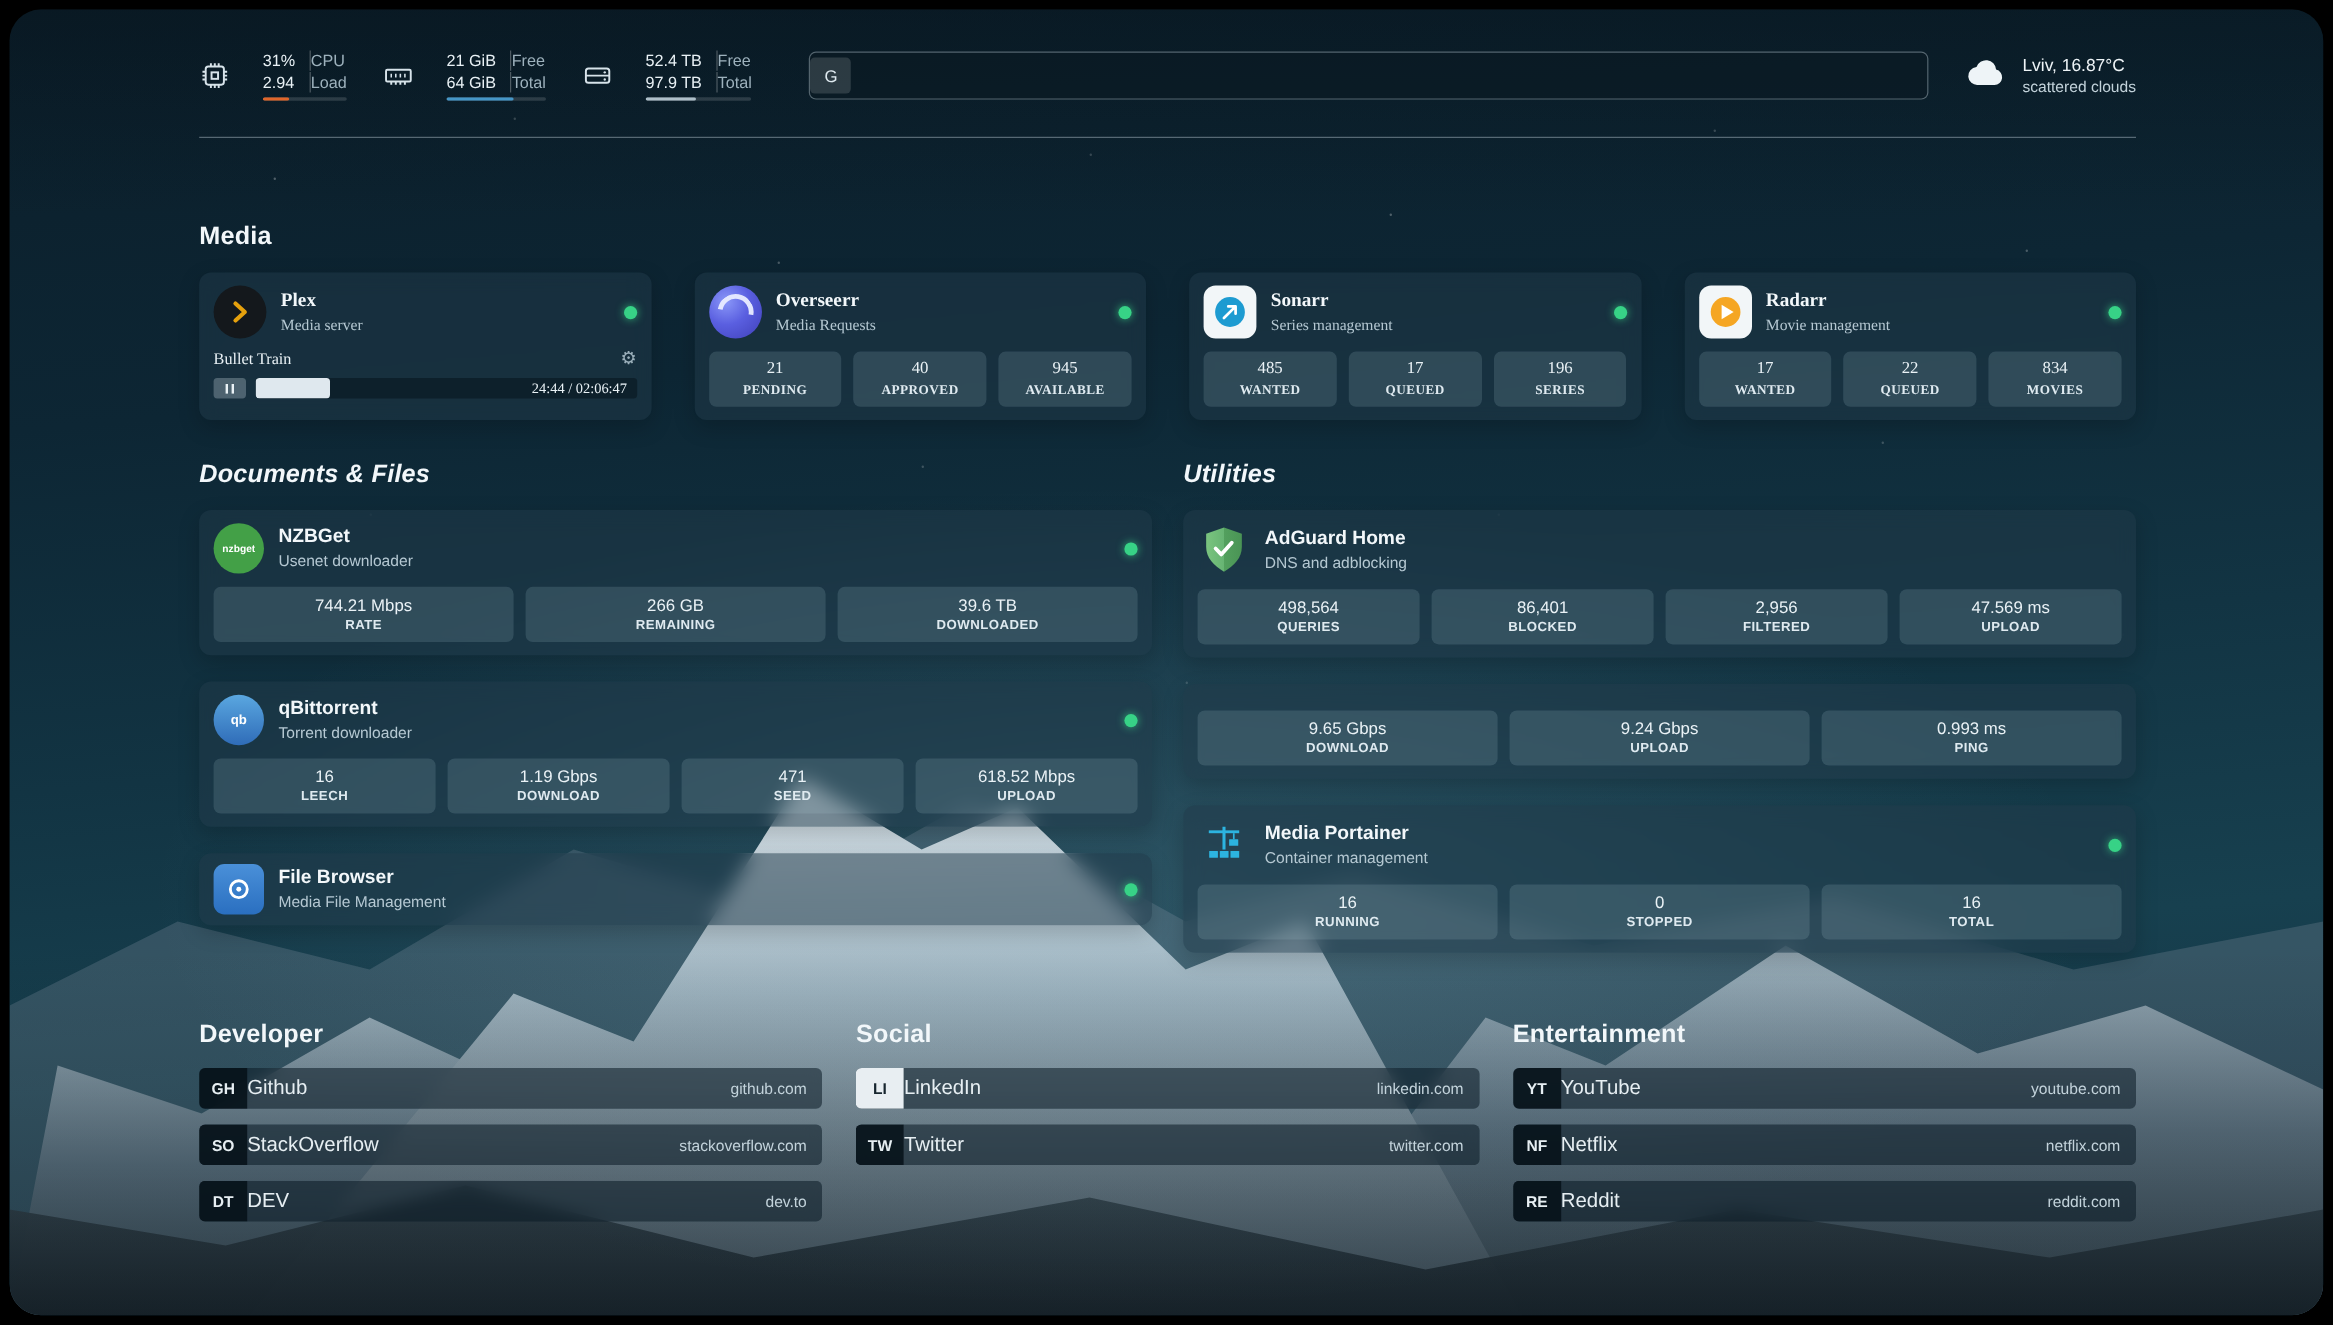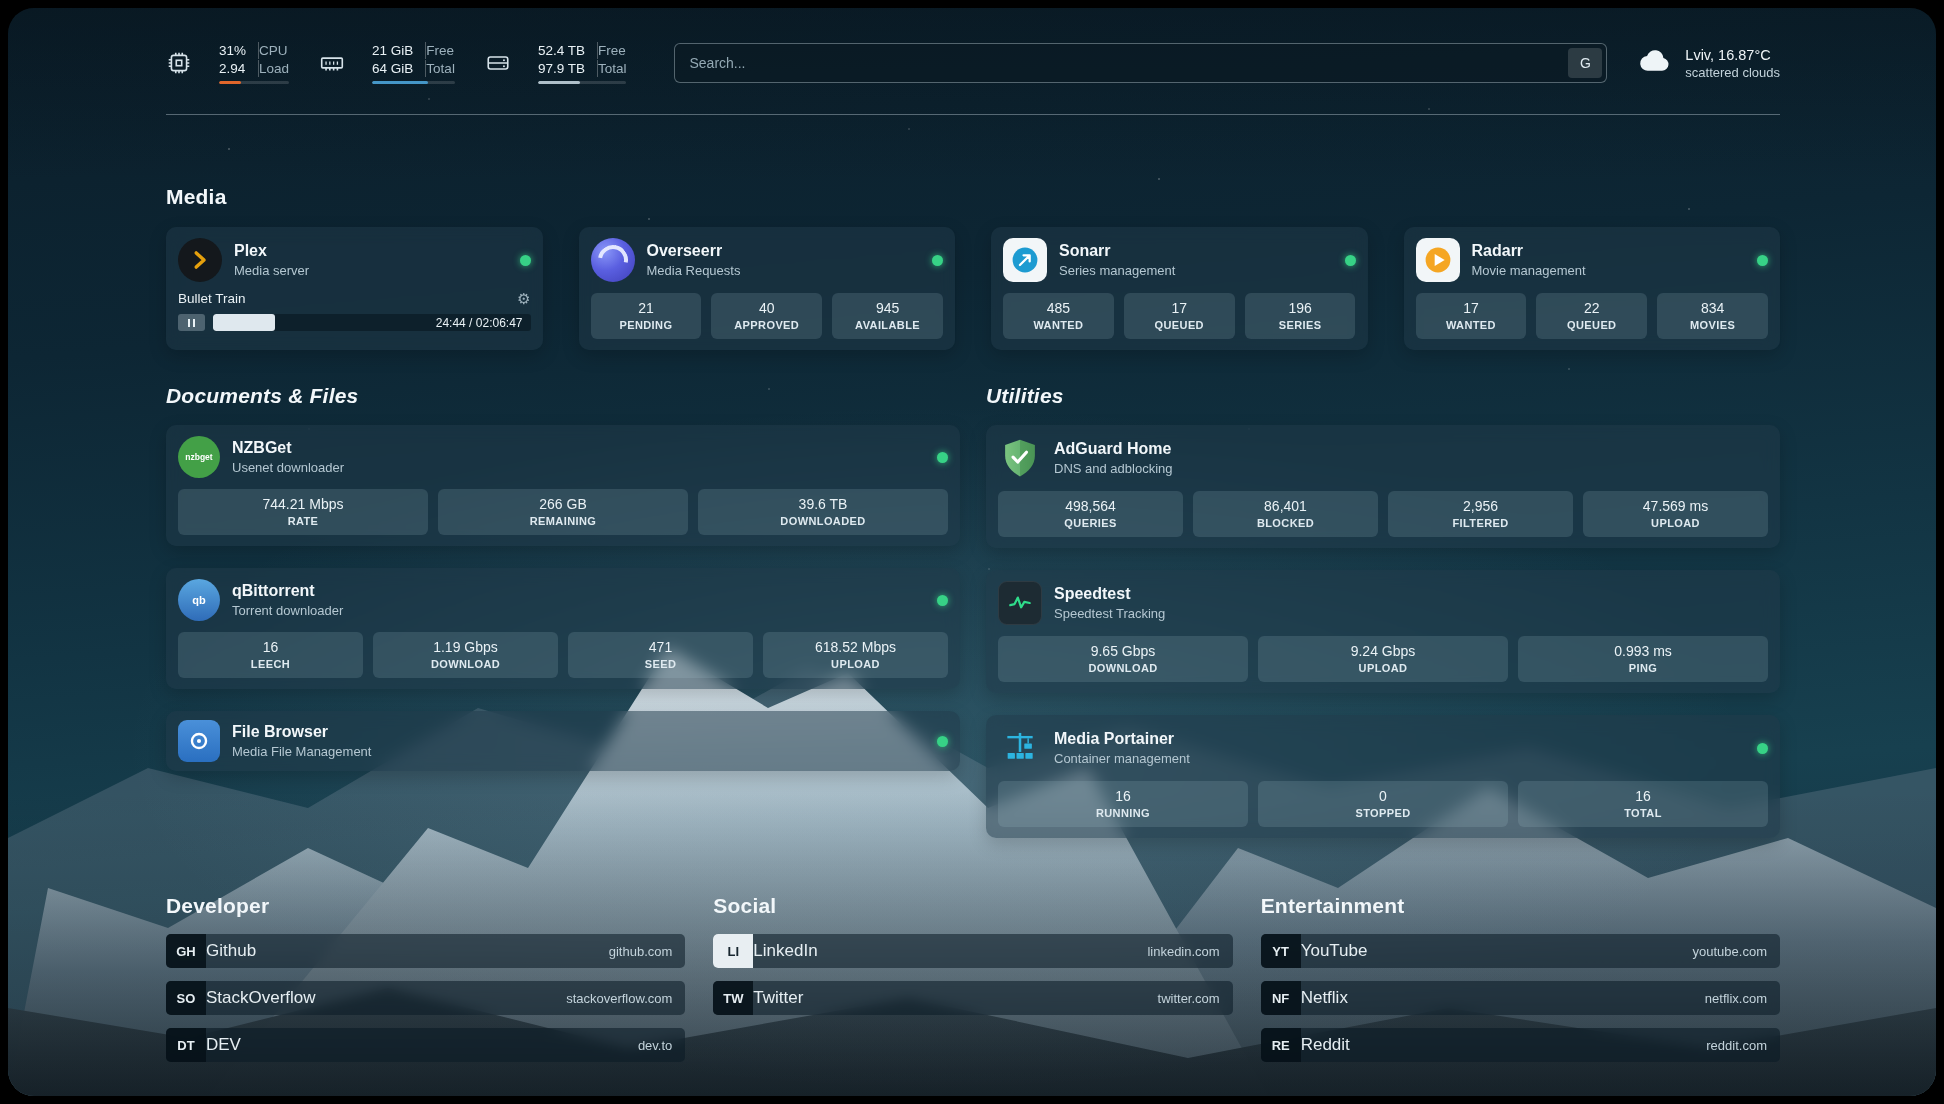--- a/index.html
+++ b/index.html
@@ -56,21 +56,21 @@
 
   .weather { display:flex; align-items:center; gap:12px; }
   .w1 { font-size:14.5px; color:#eef4f7; }
   .w2 { font-size:13px; color:#c2d2da; margin-top:2px; }
 
   .divider { margin-top:30px; border-top:1.5px solid rgba(200,215,225,.40); }
 
   
   .section-title { font-size:21px; font-weight:700; color:#f2f7fa; margin:0; letter-spacing:.2px; }
   .media-title { margin-top:70px; }
-  .media-grid { margin-top:18px; display:grid; grid-template-columns:repeat(4,1fr); gap:36px; }
+  .media-grid { margin-top:18px; display:grid; grid-template-columns:repeat(4,1fr); gap:36px;font-family:Liberation Serif, serif; }
 
   .card { background:rgba(33,58,72,.52); border-radius:10px; padding:11px 12px;
     box-shadow:0 6px 18px rgba(0,0,0,.18); backdrop-filter:blur(8px); cursor:pointer; }
   .card-head { display:flex; align-items:center; gap:12px; }
   .titles { min-width:0; }
   .app-name { font-size:16px; font-weight:600; color:#f2f7fa; white-space:nowrap; }
   .app-desc { font-size:13px; color:#b5c8d2; margin-top:3px; white-space:nowrap; }
   .dot { width:11px; height:11px; border-radius:50%; background:#37d286; margin-left:auto;
     box-shadow:0 0 7px rgba(55,210,134,.8); flex:0 0 auto; }
 
@@ -222,21 +222,20 @@
               <span class="mon-lab">Total</span>
             </div>
             <div class="mon-bar">
                 <span class="fill-disk" style="width: 47%;"></span>
               </div>
           </div>
         </div>
       </div>
 
       <div class="search">
-        <input placeholder="Search..." style="">
         <button class="engine">G</button>
       </div>
 
       <div class="weather">
         <span>
           <svg viewBox="0 0 24 24" width="36" height="36">
               <path fill="#eef4f7" d="M7.5 18.5h9.2a4.3 4.3 0 0 0 .9-8.5 5.6 5.6 0 0 0-10.9-1.4A4.6 4.6 0 0 0 7.5 18.5z"></path>
             </svg>
         </span>
         <div class="weather-text">
@@ -485,31 +484,20 @@
               <div class="stat-label">FILTERED</div>
             </div>
             <div class="stat">
               <div class="stat-value">47.569 ms</div>
               <div class="stat-label">UPLOAD</div>
             </div>
           </div>
         </div>
 
         <div class="card">
-          <div class="card-head">
-            <span class="icon speedtest-icon">
-              <svg viewBox="0 0 24 24" width="26" height="26">
-                  <polyline points="3,14 7,13 10,7 13,16 16,11 21,12" fill="none" stroke="#2fdc8b" stroke-width="2" stroke-linecap="round" stroke-linejoin="round"></polyline>
-                </svg>
-            </span>
-            <div class="titles">
-              <div class="app-name">Speedtest</div>
-              <div class="app-desc">Speedtest Tracking</div>
-            </div>
-          </div>
           <div class="stats">
             <div class="stat">
               <div class="stat-value">9.65 Gbps</div>
               <div class="stat-label">DOWNLOAD</div>
             </div>
             <div class="stat">
               <div class="stat-value">9.24 Gbps</div>
               <div class="stat-label">UPLOAD</div>
             </div>
             <div class="stat">

